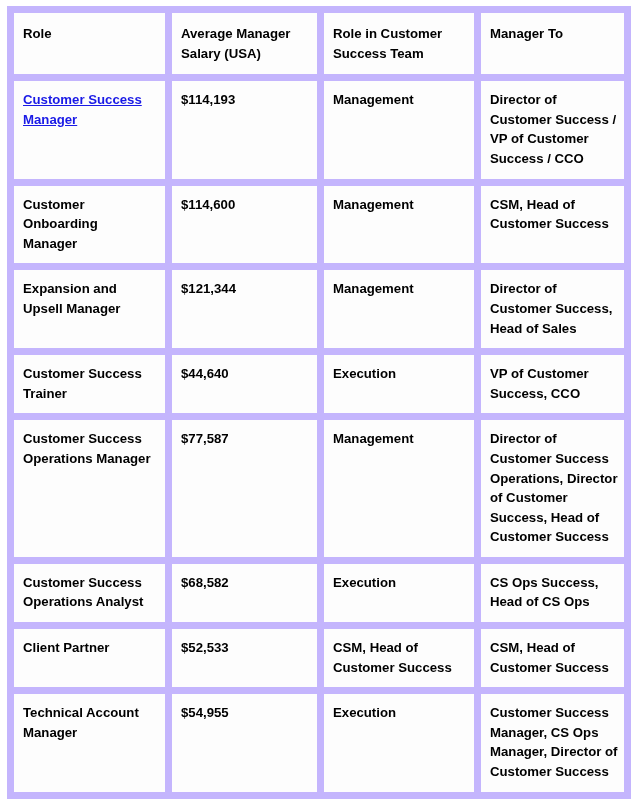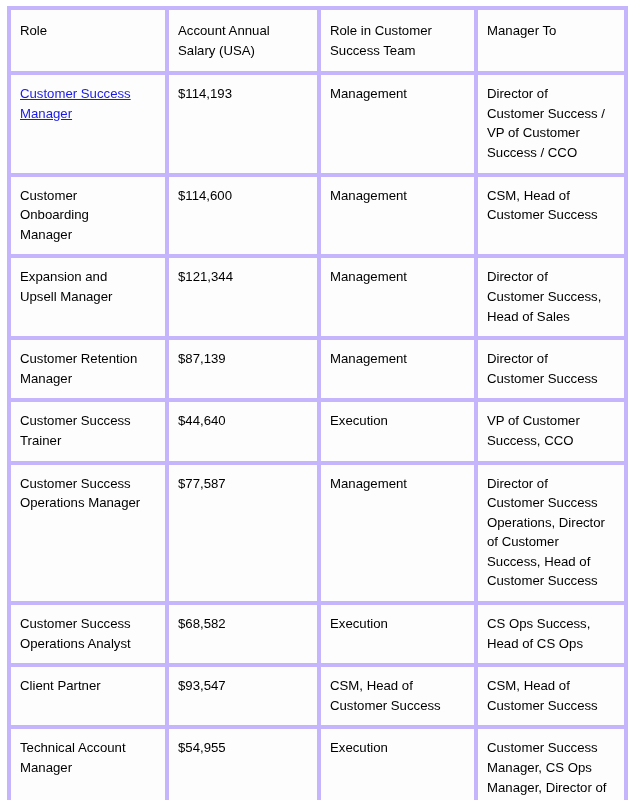--- a/index.html
+++ b/index.html
@@ -33,24 +33,24 @@
     width: 617px;
     background: #fdfdfd;
   }
   table.salary-table col.c-role      { width: 158px; }
   table.salary-table col.c-salary    { width: 152px; }
   table.salary-table col.c-teamrole  { width: 157px; }
   table.salary-table col.c-reports    { width: 150px; }
 
   table.salary-table th,
   table.salary-table td {
-    border: 4px solid #c4b5fd;
+    border: 7px solid #c4b5fd;
     vertical-align: top;
     text-align: left;
-    font-weight: normal;
+    font-weight: bold;
     font-size: 13.2px;
     line-height: 19.6px;
     padding: 9px 0 10px 9px;
     background: #fdfdfd;
     word-wrap: break-word;
     overflow-wrap: break-word;
   }
   table.salary-table thead th {
     border-bottom: 2px solid #111111;
     padding-top: 11px;
@@ -82,21 +82,21 @@
         <col class="c-salary">
         <col class="c-teamrole">
         <col class="c-reports">
       </colgroup>
       <thead>
         <tr>
           <th>
             <span class="cell-text">Role</span>
           </th>
           <th>
-            <span class="cell-text">Account Annual
+            <span class="cell-text">Average Manager
 Salary (USA)</span>
           </th>
           <th>
             <span class="cell-text">Role in Customer
 Success Team</span>
           </th>
           <th>
             <span class="cell-text">Manager To</span>
           </th>
         </tr>
@@ -151,36 +151,20 @@
           <td>
             <span class="cell-text">Management</span>
           </td>
           <td>
             <span class="cell-text">Director of
 Customer Success,
 Head of Sales</span>
           </td>
         </tr>
 
-        <tr>
-          <td>
-            <span class="cell-text">Customer Retention
-Manager</span>
-          </td>
-          <td>
-            <span class="cell-text">$87,139</span>
-          </td>
-          <td>
-            <span class="cell-text">Management</span>
-          </td>
-          <td>
-            <span class="cell-text">Director of
-Customer Success</span>
-          </td>
-        </tr>
 
         <tr>
           <td>
             <span class="cell-text">Customer Success
 Trainer</span>
           </td>
           <td>
             <span class="cell-text">$44,640</span>
           </td>
           <td>
@@ -228,21 +212,21 @@
             <span class="cell-text">CS Ops Success,
 Head of CS Ops</span>
           </td>
         </tr>
 
         <tr>
           <td>
             <span class="cell-text">Client Partner</span>
           </td>
           <td>
-            <span class="cell-text">$93,547</span>
+            <span class="cell-text">$52,533</span>
           </td>
           <td>
             <span class="cell-text">CSM, Head of
 Customer Success</span>
           </td>
           <td>
             <span class="cell-text">CSM, Head of
 Customer Success</span>
           </td>
         </tr>

